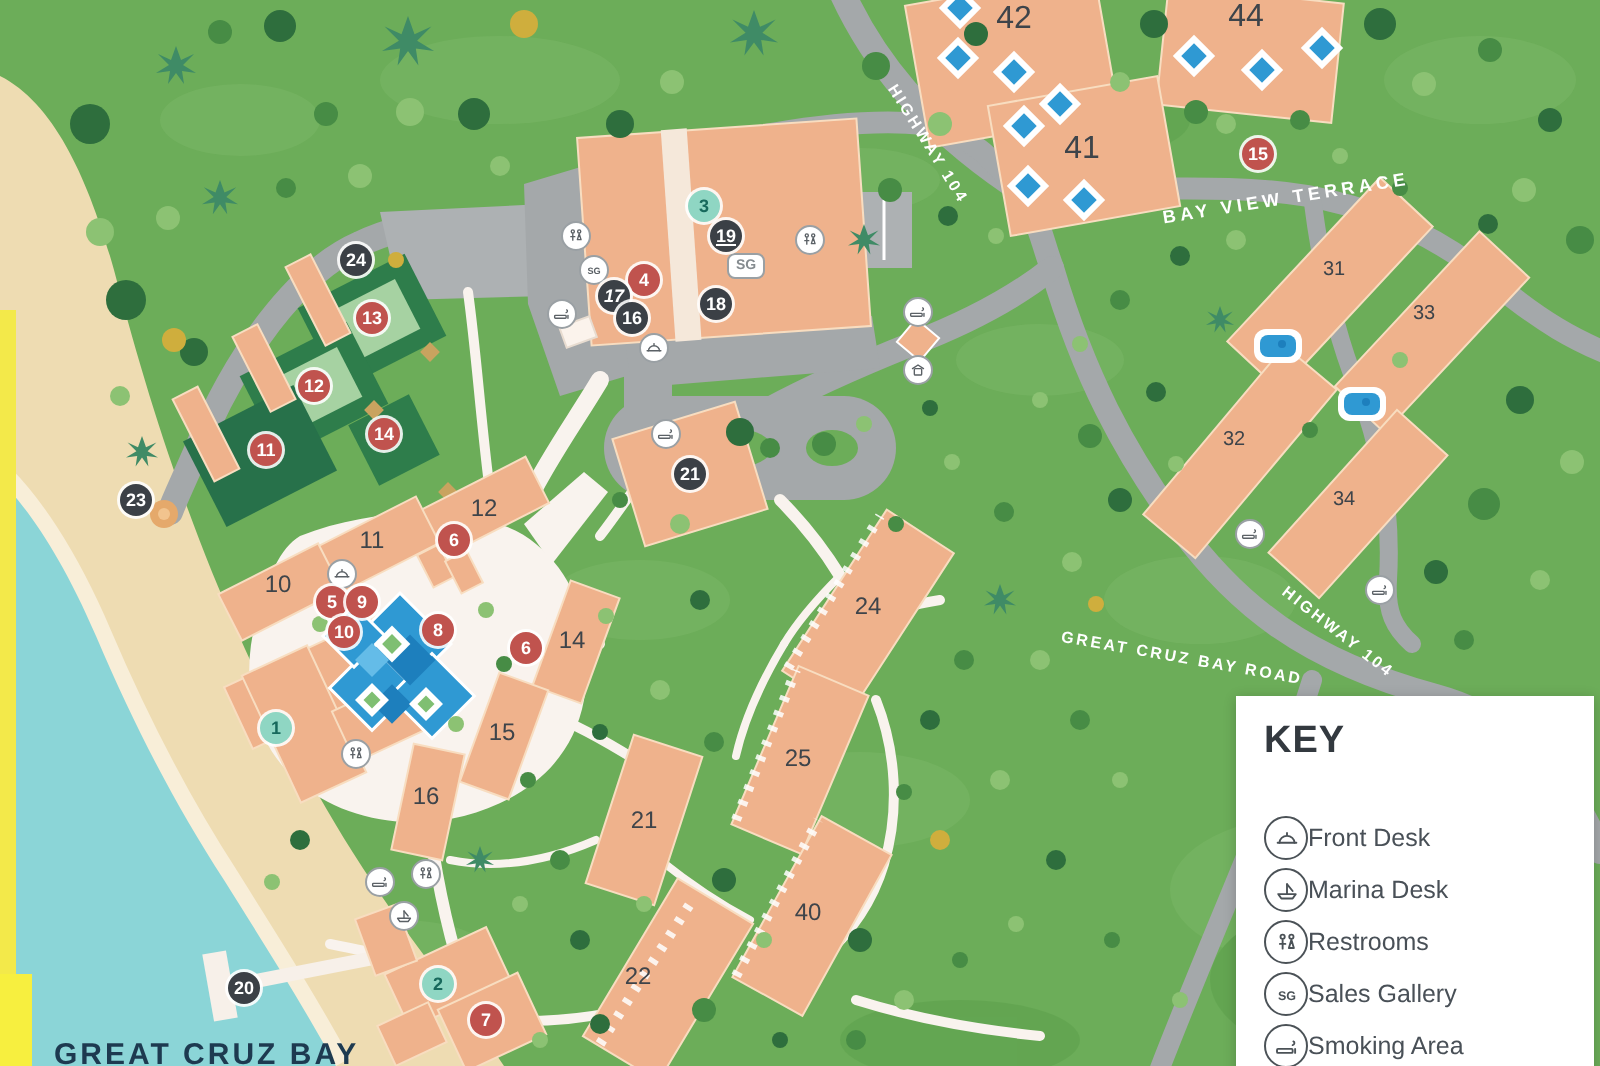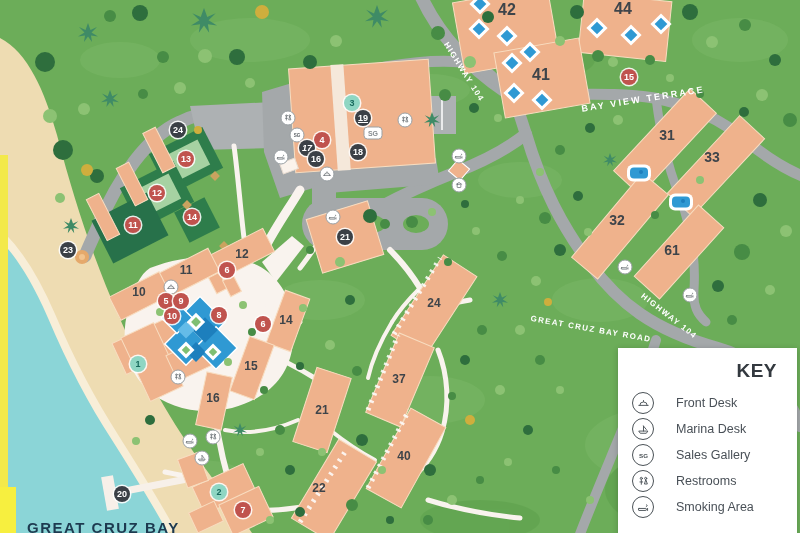--- a/index.html
+++ b/index.html
@@ -5,37 +5,37 @@
   html,body{margin:0;padding:0;background:#dfe3e6;font-family:"Liberation Sans",sans-serif;}
   #stage{position:relative;width:800px;height:533px;overflow:hidden;background:#6cad59;}
   #stage svg.base{position:absolute;left:0;top:0;}
   .layer{position:absolute;left:0;top:0;width:100%;height:100%;pointer-events:none;}
   .marker{position:absolute;width:16px;height:16px;border-radius:50%;display:flex;align-items:center;justify-content:center;
           font:700 9px "Liberation Sans",sans-serif;color:#fff;transform:translate(-50%,-50%);
           box-shadow:0 0 0 1.5px rgba(255,255,255,.88);}
   .marker.red{background:#c0534e;}
   .marker.dark{background:#3b4046;}
   .marker.teal{background:#8fd6c3;color:#17695c;}
-  .blabel{position:absolute;transform:translate(-50%,-50%);font-weight:700;color:#3e444a;white-space:nowrap;}
+  .blabel{position:absolute;transform:translate(-50%,-50%);font-weight:400;color:#3e444a;white-space:nowrap;}
   .blabel.lg{font-size:16px;}
-  .blabel.md{font-size:14px;}
+  .blabel.md{font-size:10px;}
   .blabel.sm{font-size:12px;}
   .rlabel{position:absolute;font:700 8px "Liberation Sans",sans-serif;color:#fff;letter-spacing:1.4px;white-space:nowrap;}
   .rlabel.wide{font-size:9px;letter-spacing:2.2px;}
   .poi{position:absolute;width:15px;height:15px;border-radius:50%;background:#fff;border:1px solid #9aa0a4;
        box-sizing:border-box;display:flex;align-items:center;justify-content:center;transform:translate(-50%,-50%);}
   .poi svg{width:11px;height:11px;display:block;}
   .poi.badge{width:19px;height:13px;border-radius:4px;font:700 7px "Liberation Sans",sans-serif;color:#868c90;}
   .bay-label{position:absolute;left:27px;top:519px;font:700 15px "Liberation Sans",sans-serif;
              letter-spacing:1.5px;color:#1d3a50;white-space:nowrap;}
   .key{position:absolute;left:618px;top:348px;width:165px;height:200px;background:#ffffff;
        box-shadow:0 1px 6px rgba(0,0,0,.2);padding:10px 0 0 14px;box-sizing:content-box;}
-  .key-title{width:145px;text-align:right;font:700 19px "Liberation Sans",sans-serif;color:#33393f;
-             letter-spacing:.5px;margin:2px 0 8px 0;}
-  .key-item{display:flex;align-items:center;gap:22px;height:26px;}
+  .key-title{width:145px;text-align:left;font:700 19px "Liberation Sans",sans-serif;color:#33393f;
+             letter-spacing:.5px;margin:2px 0 24px 0;}
+  .key-item{display:flex;align-items:center;gap:0;height:26px;}
   .key-icon{width:22px;height:22px;border:1.5px solid #4b5257;border-radius:50%;box-sizing:border-box;
             display:flex;align-items:center;justify-content:center;flex:0 0 auto;}
   .key-icon svg{width:15px;height:15px;display:block;}
   .key-label{font:400 12.5px "Liberation Sans",sans-serif;color:#495057;white-space:nowrap;}
 </style>
 </head>
 <body>
 
 <div id="stage">
 
@@ -634,30 +634,30 @@
         </svg>
       </div>
     </div>
 <div class="layer" id="bLabels">
       <div class="blabel lg" style="left: 507px; top: 10px;">42</div>
       <div class="blabel lg" style="left: 623px; top: 9px;">44</div>
       <div class="blabel lg" style="left: 541px; top: 75px;">41</div>
       <div class="blabel md" style="left: 667px; top: 135px;">31</div>
       <div class="blabel md" style="left: 712px; top: 157px;">33</div>
       <div class="blabel md" style="left: 617px; top: 220px;">32</div>
-      <div class="blabel md" style="left: 672px; top: 250px;">61</div>
+      <div class="blabel md" style="left: 672px; top: 250px;">34</div>
       <div class="blabel sm" style="left: 242px; top: 254px;">12</div>
       <div class="blabel sm" style="left: 186px; top: 270px;">11</div>
       <div class="blabel sm" style="left: 139px; top: 292px;">10</div>
       <div class="blabel sm" style="left: 286px; top: 320px;">14</div>
       <div class="blabel sm" style="left: 251px; top: 366px;">15</div>
       <div class="blabel sm" style="left: 213px; top: 398px;">16</div>
       <div class="blabel sm" style="left: 322px; top: 410px;">21</div>
       <div class="blabel sm" style="left: 434px; top: 303px;">24</div>
-      <div class="blabel sm" style="left: 399px; top: 379px;">37</div>
+      <div class="blabel sm" style="left: 399px; top: 379px;">25</div>
       <div class="blabel sm" style="left: 404px; top: 456px;">40</div>
       <div class="blabel sm" style="left: 319px; top: 488px;">22</div>
     </div>
 <div class="layer" id="markers">
       <div class="marker red" style="left: 186px; top: 159px;">13</div>
       <div class="marker red" style="left: 157px; top: 193px;">12</div>
       <div class="marker red" style="left: 133px; top: 225px;">11</div>
       <div class="marker red" style="left: 192px; top: 217px;">14</div>
       <div class="marker red" style="left: 322px; top: 140px;">4</div>
       <div class="marker red" style="left: 629px; top: 77px;">15</div>
@@ -706,41 +706,41 @@
                 <path d="M12 6.5v8"></path>
                 <path d="M12 6.5l4.5 5.5"></path>
               </g>
             </svg>
           </span>
           <span class="key-label">Marina Desk</span>
         </div>
         <div class="key-item">
           <span class="key-icon">
             <svg viewBox="0 0 24 24">
-              <text x="12" y="16" text-anchor="middle" font-size="10" font-weight="700" fill="#4b5257" font-family="Liberation Sans, sans-serif">SG</text>
-            </svg>
-          </span>
-          <span class="key-label">Sales Gallery</span>
-        </div>
-        <div class="key-item">
-          <span class="key-icon">
-            <svg viewBox="0 0 24 24">
               <g stroke="#4b5257" stroke-width="1.5" fill="none" stroke-linecap="round" stroke-linejoin="round">
                 <circle cx="8.5" cy="7" r="1.7"></circle>
                 <path d="M8.5 9.5v7M6.3 12.7h4.4"></path>
                 <circle cx="15.5" cy="7" r="1.7"></circle>
                 <path d="M15.5 9.5l-2 6.5h4z"></path>
               </g>
             </svg>
           </span>
           <span class="key-label">Restrooms</span>
         </div>
         <div class="key-item">
           <span class="key-icon">
             <svg viewBox="0 0 24 24">
+              <text x="12" y="16" text-anchor="middle" font-size="10" font-weight="700" fill="#4b5257" font-family="Liberation Sans, sans-serif">SG</text>
+            </svg>
+          </span>
+          <span class="key-label">Sales Gallery</span>
+        </div>
+        <div class="key-item">
+          <span class="key-icon">
+            <svg viewBox="0 0 24 24">
               <g stroke="#4b5257" stroke-width="1.5" fill="none" stroke-linecap="round" stroke-linejoin="round">
                 <rect x="4" y="13.5" width="12.5" height="3.2" rx="0.8"></rect>
                 <path d="M18.5 13.5v3.2"></path>
                 <path d="M16.5 10.5c1.8-.5 1.8-2.5.6-3"></path>
               </g>
             </svg>
           </span>
           <span class="key-label">Smoking Area</span>
         </div>
       </div>

